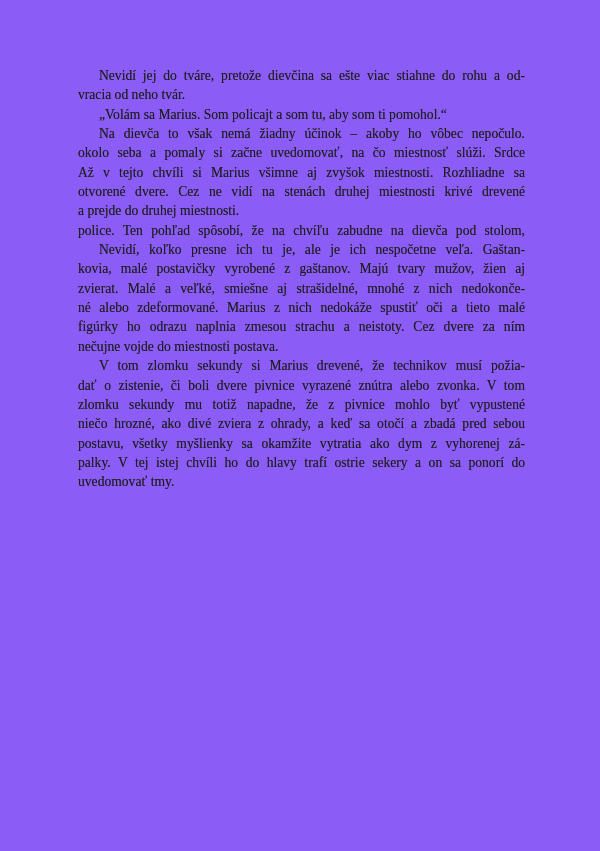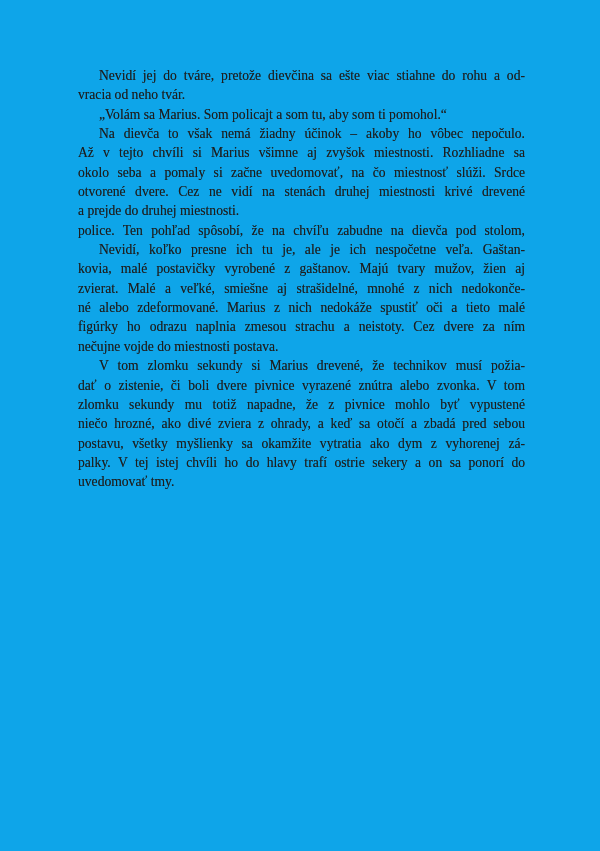--- a/index.html
+++ b/index.html
@@ -4,21 +4,21 @@
 <style>
   html, body {
     margin: 0;
     padding: 0;
     background: #ffffff;
   }
   .page {
     position: relative;
     width: 600px;
     height: 851px;
-    background: #0ea5e9;
+    background: #8b5cf6;
     overflow: hidden;
   }
   .text-block {
     position: absolute;
     left: 78px;
     top: 66px;
     width: 447px;
     font-family: "Liberation Serif", "DejaVu Serif", serif;
     font-size: 13.6px;
     line-height: 19.35px;
@@ -40,22 +40,22 @@
 </style>
 </head>
 <body>
 
 <div class="page">
   <div class="text-block">
       <div class="line indent">Nevidí jej do tváre, pretože dievčina sa ešte viac stiahne do rohu a od-</div>
       <div class="line last">vracia od neho tvár.</div>
       <div class="line indent last">„Volám sa Marius. Som policajt a som tu, aby som ti pomohol.“</div>
       <div class="line indent">Na dievča to však nemá žiadny účinok – akoby ho vôbec nepočulo.</div>
+      <div class="line">okolo seba a pomaly si začne uvedomovať, na čo miestnosť slúži. Srdce</div>
       <div class="line">Až v tejto chvíli si Marius všimne aj zvyšok miestnosti. Rozhliadne sa</div>
-      <div class="line">okolo seba a pomaly si začne uvedomovať, na čo miestnosť slúži. Srdce</div>
       <div class="line">otvorené dvere. Cez ne vidí na stenách druhej miestnosti krivé drevené</div>
       <div class="line last">a prejde do druhej miestnosti.</div>
       <div class="line">police. Ten pohľad spôsobí, že na chvíľu zabudne na dievča pod stolom,</div>
       <div class="line indent">Nevidí, koľko presne ich tu je, ale je ich nespočetne veľa. Gaštan-</div>
       <div class="line">kovia, malé postavičky vyrobené z gaštanov. Majú tvary mužov, žien aj</div>
       <div class="line">zvierat. Malé a veľké, smiešne aj strašidelné, mnohé z nich nedokonče-</div>
       <div class="line">né alebo zdeformované. Marius z nich nedokáže spustiť oči a tieto malé</div>
       <div class="line">figúrky ho odrazu naplnia zmesou strachu a neistoty. Cez dvere za ním</div>
       <div class="line last">nečujne vojde do miestnosti postava.</div>
       <div class="line indent">V tom zlomku sekundy si Marius drevené, že technikov musí požia-</div>

